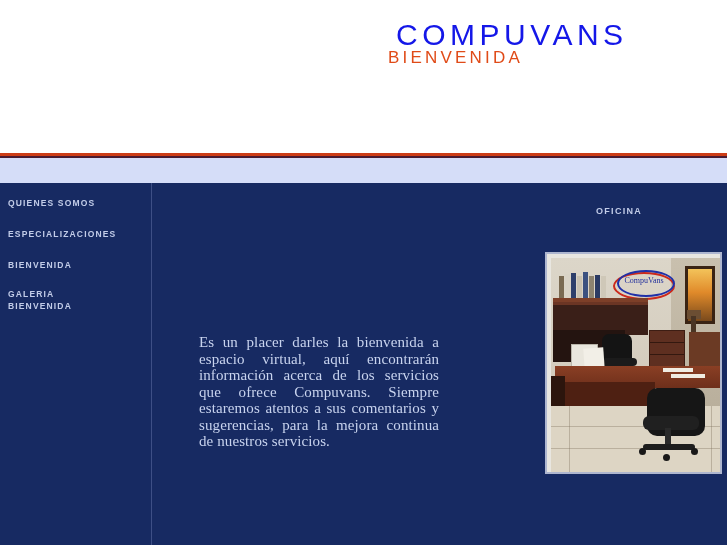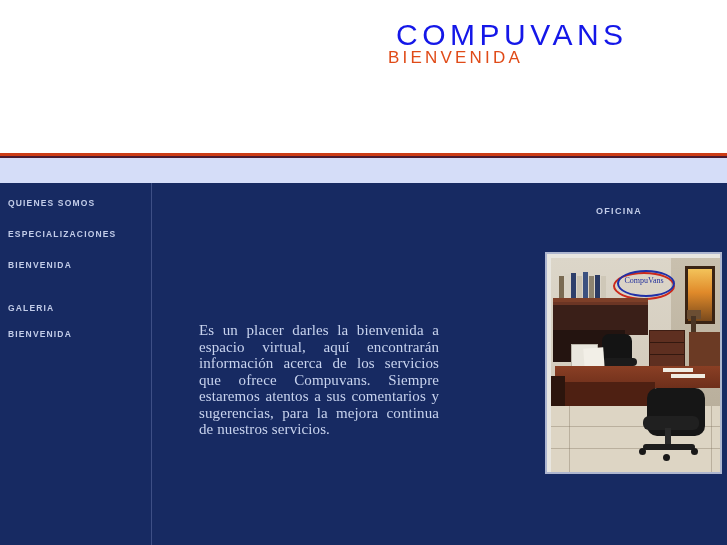--- a/index.html
+++ b/index.html
@@ -125,21 +125,21 @@
     letter-spacing: 1.15px;
     color: #c2cce8;
     line-height: 12px;
     white-space: nowrap;
     cursor: pointer;
   }
   .nav-0 { top: 14px; }
   .nav-1 { top: 45px; }
   .nav-2 { top: 76px; }
   .nav-3 { top: 105px; }
-  .nav-line2 { display: block; margin-top: 14px; }
+  .nav-line2 { display: block; }
 
   
   .main {
     position: absolute;
     left: 151px;
     top: 0;
     width: 576px;
     height: 362px;
   }
   .content-heading {
@@ -150,21 +150,21 @@
     font-family: "Liberation Sans", sans-serif;
     font-size: 24px;
     font-weight: 400;
     letter-spacing: 1px;
     color: #d13a16;
     line-height: 43px;
   }
   .content-body {
     position: absolute;
     left: 48px;
-    top: 124px;
+    top: 136px;
     width: 240px;
     font-family: "Liberation Serif", serif;
     font-size: 15px;
     color: #c8d3ee;
     text-align: justify;
     line-height: 16.5px;
     letter-spacing: 0.1px;
   }
 
   

